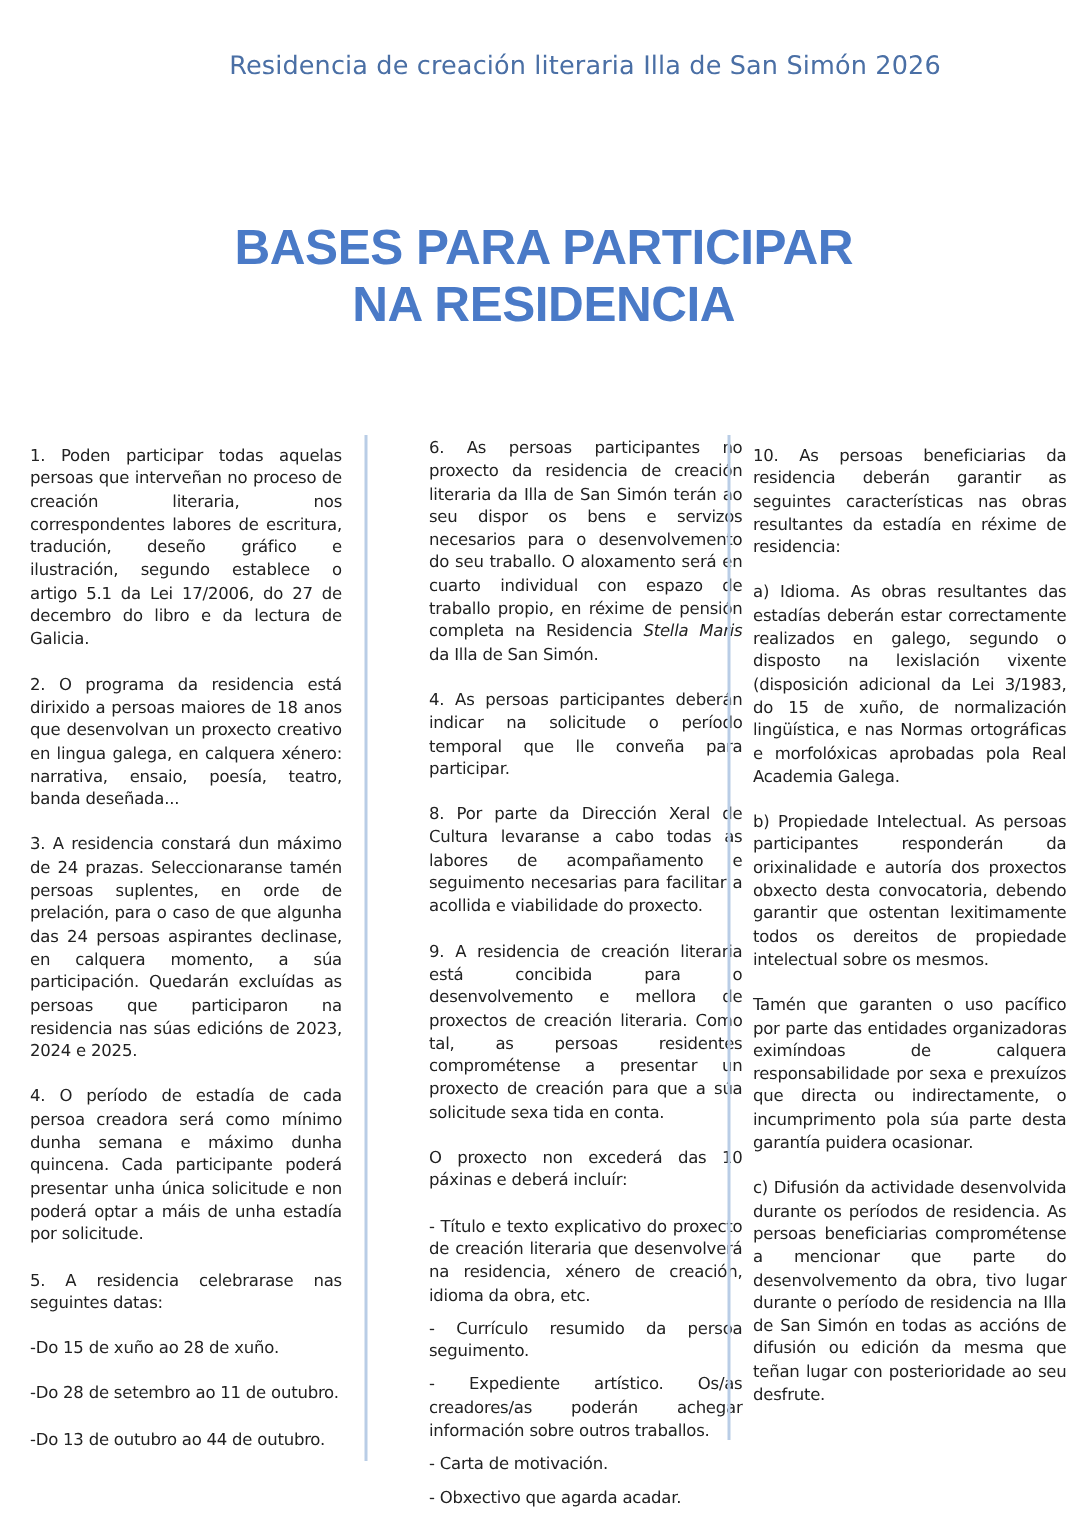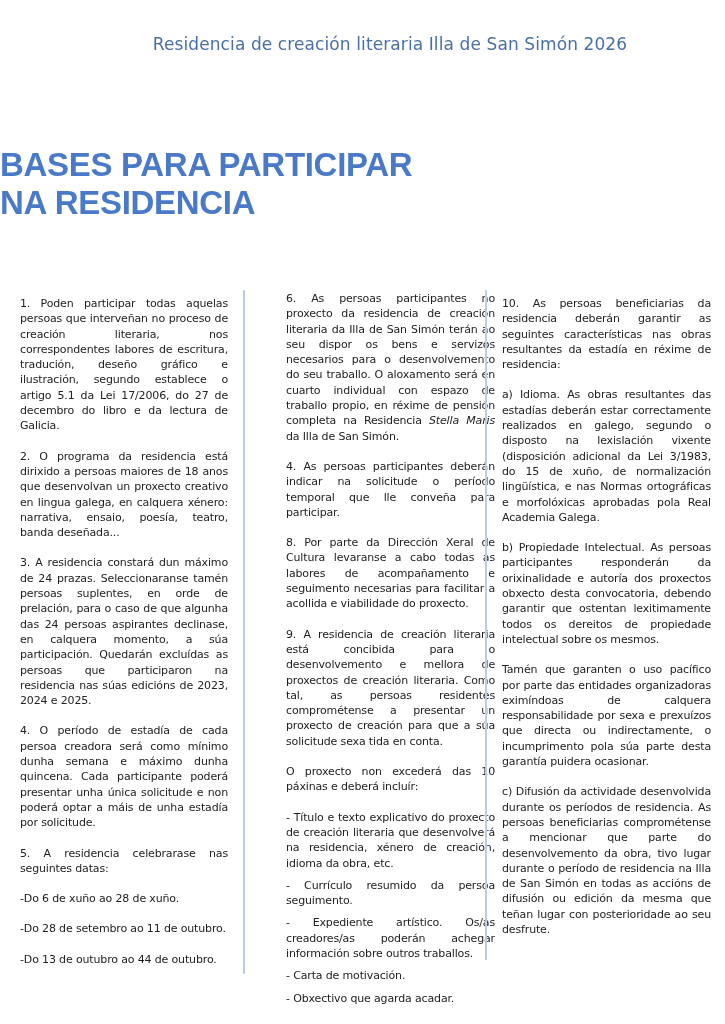--- a/index.html
+++ b/index.html
@@ -1,21 +1,21 @@
 <!DOCTYPE html>
 <html><head>
 <meta charset="utf-8">
 <style>
   html, body { margin: 0; padding: 0; background: #ffffff; }
   body { width: 725px; height: 1024px; position: relative; overflow: hidden;
          font-family: "DejaVu Sans", sans-serif; color: #222; }
   .running-head { position: absolute; top: 34px; left: 0; width: 725px; text-align: center;
                   padding-left: 55px; box-sizing: border-box;
                   font-size: 17px; color: #4a6fa5; letter-spacing: 0.1px; }
-  .title { position: absolute; top: 146px; left: 0; width: 725px; 
+  .title { position: absolute; top: 146px; left: 0; width: 725px; text-align: center;
            font-family: "Liberation Sans", sans-serif; font-weight: bold;
            font-size: 33px; line-height: 38px; color: #4a7ac7; letter-spacing: -0.3px; }
   .title div { margin: 0; }
   .col { position: absolute; top: 296px; font-size: 11px; line-height: 15.3px;
          text-align: justify; hyphens: none; letter-spacing: -0.15px; }
   .col p { margin: 0 0 15px 0; }
   .col p.tight { margin-bottom: 7px; }
   .col1 { left: 20px; width: 208px; }
   .col2 { left: 261px; width: 209px; top: 291px; margin-left: 25px; }
   .col3 { left: 502px; width: 209px; }
@@ -33,21 +33,21 @@
   <div>BASES PARA PARTICIPAR</div>
   <div>NA RESIDENCIA</div>
 </div>
 
 <div class="col col1">
   <p>1. Poden participar todas aquelas persoas que interveñan no proceso de creación literaria, nos correspondentes labores de escritura, tradución, deseño gráfico e ilustración, segundo establece o artigo 5.1 da Lei 17/2006, do 27 de decembro do libro e da lectura de Galicia.</p>
   <p>2. O programa da residencia está dirixido a persoas maiores de 18 anos que desenvolvan un proxecto creativo en lingua galega, en calquera xénero: narrativa, ensaio, poesía, teatro, banda deseñada...</p>
   <p>3. A residencia constará dun máximo de 24 prazas. Seleccionaranse tamén persoas suplentes, en orde de prelación, para o caso de que algunha das 24 persoas aspirantes declinase, en calquera momento, a súa participación. Quedarán excluídas as persoas que participaron na residencia nas súas edicións de 2023, 2024 e 2025.</p>
   <p>4. O período de estadía de cada persoa creadora será como mínimo dunha semana e máximo dunha quincena. Cada participante poderá presentar unha única solicitude e non poderá optar a máis de unha estadía por solicitude.</p>
   <p>5. A residencia celebrarase nas seguintes datas:</p>
-  <p>-Do 6 de xuño ao 28 de xuño.</p>
+  <p>-Do 15 de xuño ao 28 de xuño.</p>
   <p>-Do 28 de setembro ao 11 de outubro.</p>
   <p>-Do 13 de outubro ao 44 de outubro.</p>
 </div>
 
 <div class="divider div1"></div>
 
 <div class="col col2">
   <p><span>6. As persoas participantes no proxecto da residencia de creación literaria da Illa de San Simón terán ao seu dispor os bens e servizos necesarios para o desenvolvemento do seu traballo. O aloxamento será en cuarto individual con espazo de traballo propio, en réxime de pensión completa na Residencia </span><em>Stella Maris</em><span> da Illa de San Simón.</span></p>
   <p>4. As persoas participantes deberán indicar na solicitude o período temporal que lle conveña para participar.</p>
   <p>8. Por parte da Dirección Xeral de Cultura levaranse a cabo todas as labores de acompañamento e seguimento necesarias para facilitar a acollida e viabilidade do proxecto.</p>

